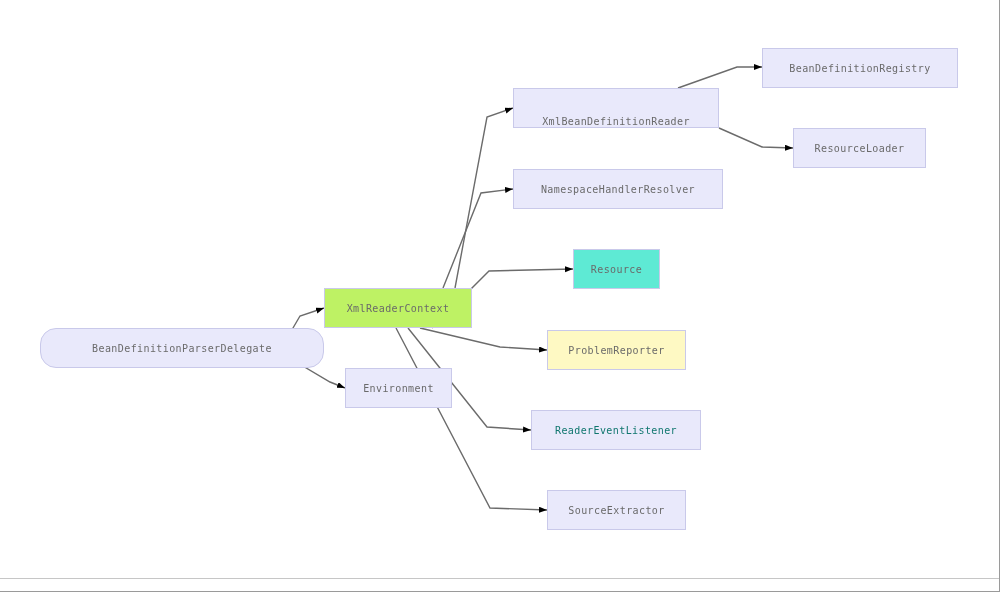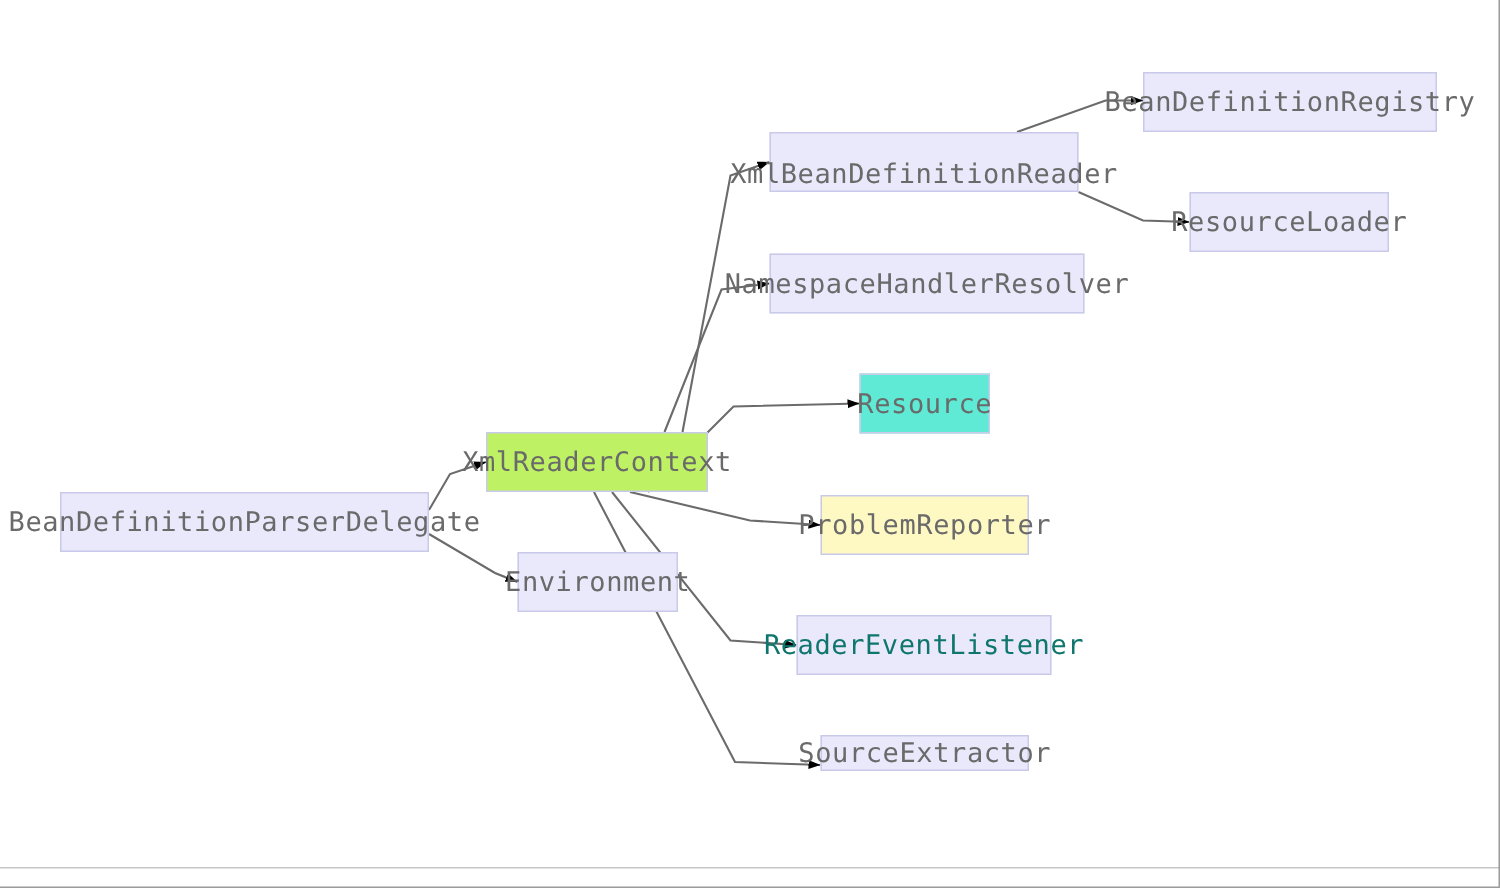--- a/index.html
+++ b/index.html
@@ -31,21 +31,21 @@
   .node {
     position: absolute;
     box-sizing: border-box;
     background: #e9e9fb;
     border: 1px solid #c9c9ea;
     display: flex;
     align-items: center;
     justify-content: center;
     color: #6a6a6a;
     font-family: "DejaVu Sans Mono", monospace;
-    font-size: 18px;
+    font-size: 10px;
     letter-spacing: 0.4px;
     white-space: nowrap;
   }
   .frame-right {
     position: absolute;
     right: 0px;
     top: 0px;
     width: 1px;
     height: 592px;
     background: #9a9a9a;
@@ -86,21 +86,21 @@
         <polyline points="432,328 489,271 573,269" marker-end="url(#arrow)" stroke="#6b6b6b"></polyline>
         <polyline points="420,328 500,347 547,350" marker-end="url(#arrow)" stroke="#6b6b6b"></polyline>
         <polyline points="408,328 487,427 531,430" marker-end="url(#arrow)" stroke="#6b6b6b"></polyline>
         <polyline points="396,328 490,508 547,510" marker-end="url(#arrow)" stroke="#6b6b6b"></polyline>
         <polyline points="678,88 737,67 762,67" marker-end="url(#arrow)" stroke="#6b6b6b"></polyline>
         <polyline points="719,128 762,147 793,148" marker-end="url(#arrow)" stroke="#6b6b6b"></polyline>
       </g>
   </svg>
 
   <div id="nodes">
-      <div class="node" style="left: 40px; top: 328px; width: 246px; height: 40px; background: rgb(233, 233, 251); border-color: rgb(201, 201, 234); color: rgb(106, 106, 106);">
+      <div class="node" style="left: 40px; top: 328px; width: 284px; height: 40px; background: rgb(233, 233, 251); border-color: rgb(201, 201, 234); color: rgb(106, 106, 106); border-radius: 16px;">
         <span>BeanDefinitionParserDelegate</span>
       </div>
       <div class="node" style="left: 324px; top: 288px; width: 148px; height: 40px; background: #bef264; border-color: rgb(201, 201, 234); color: rgb(106, 106, 106);">
         <span>XmlReaderContext</span>
       </div>
       <div class="node" style="left: 345px; top: 368px; width: 107px; height: 40px; background: rgb(233, 233, 251); border-color: rgb(201, 201, 234); color: rgb(106, 106, 106);">
         <span>Environment</span>
       </div>
       <div class="node" style="left: 513px; top: 88px; width: 206px; height: 40px; background: rgb(233, 233, 251); border-color: rgb(201, 201, 234); color: rgb(106, 106, 106); align-items: flex-end;">
         <span>XmlBeanDefinitionReader</span>
@@ -110,21 +110,21 @@
       </div>
       <div class="node" style="left: 573px; top: 249px; width: 87px; height: 40px; background: #5eead4; border-color: rgb(201, 201, 234); color: rgb(106, 106, 106);">
         <span>Resource</span>
       </div>
       <div class="node" style="left: 547px; top: 330px; width: 139px; height: 40px; background: #fef9c3; border-color: rgb(201, 201, 234); color: rgb(106, 106, 106);">
         <span>ProblemReporter</span>
       </div>
       <div class="node" style="left: 531px; top: 410px; width: 170px; height: 40px; background: rgb(233, 233, 251); border-color: rgb(201, 201, 234); color: #0f766e;">
         <span>ReaderEventListener</span>
       </div>
-      <div class="node" style="left: 547px; top: 490px; width: 139px; height: 24px; background: rgb(233, 233, 251); border-color: rgb(201, 201, 234); color: rgb(106, 106, 106); justify-content: center;">
+      <div class="node" style="left: 547px; top: 490px; width: 139px; height: 40px; background: rgb(233, 233, 251); border-color: rgb(201, 201, 234); color: rgb(106, 106, 106); justify-content: center;">
         <span>SourceExtractor</span>
       </div>
       <div class="node" style="left: 762px; top: 48px; width: 196px; height: 40px; background: rgb(233, 233, 251); border-color: rgb(201, 201, 234); color: rgb(106, 106, 106);">
         <span>BeanDefinitionRegistry</span>
       </div>
       <div class="node" style="left: 793px; top: 128px; width: 133px; height: 40px; background: rgb(233, 233, 251); border-color: rgb(201, 201, 234); color: rgb(106, 106, 106);">
         <span>ResourceLoader</span>
       </div>
     </div>
 

